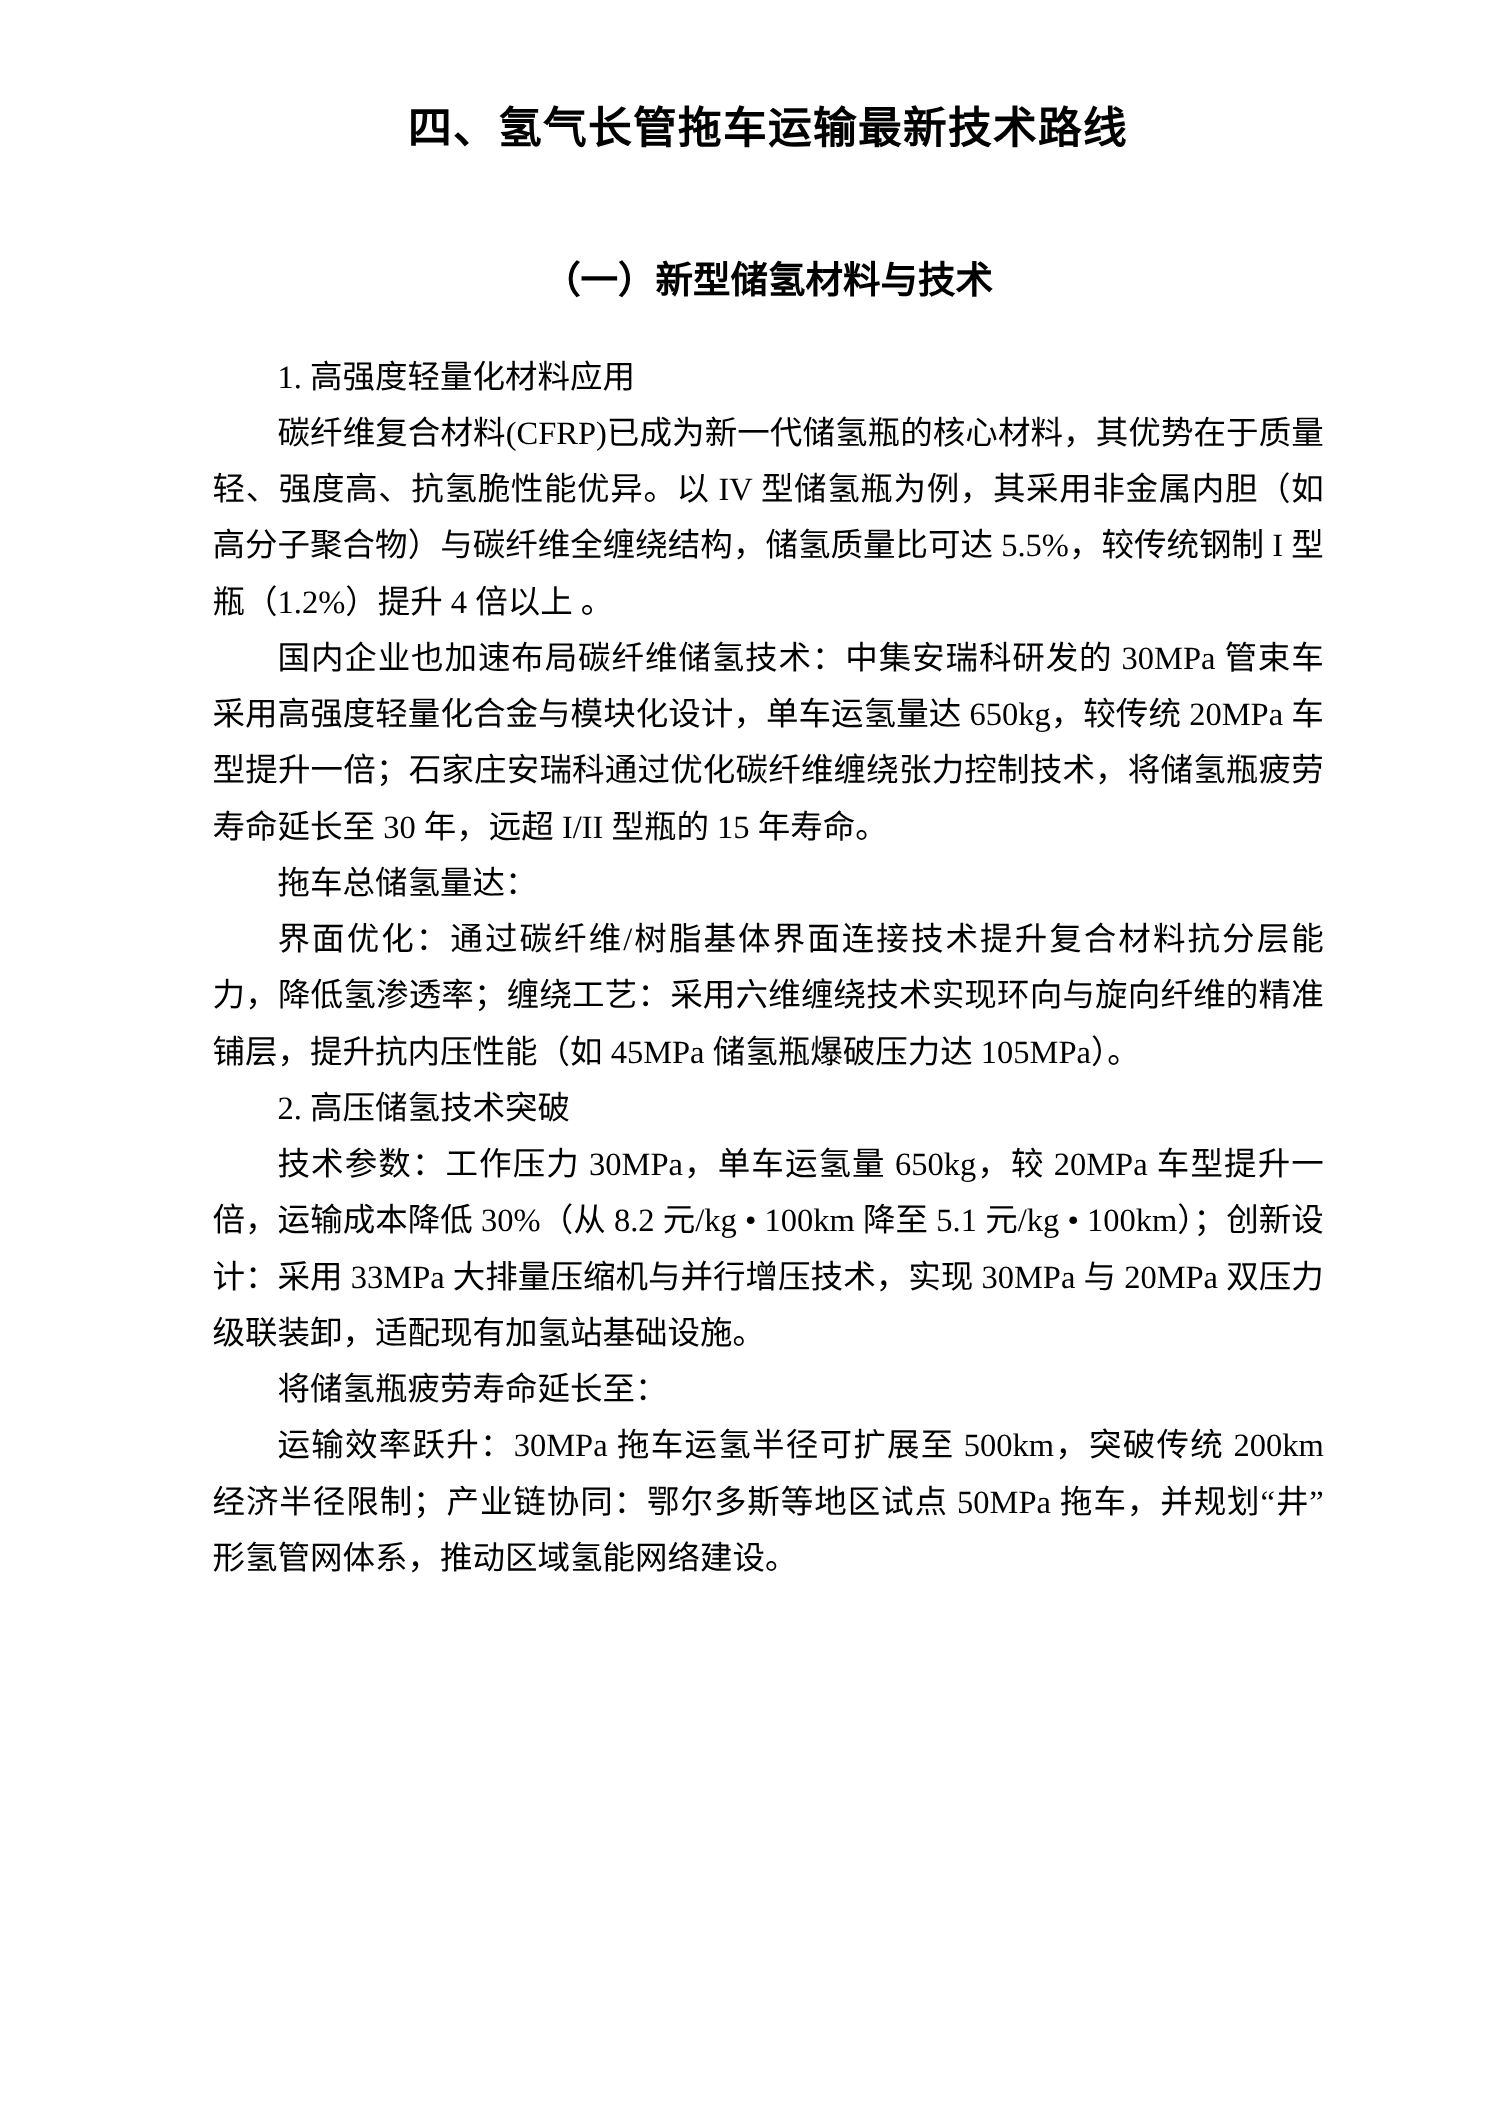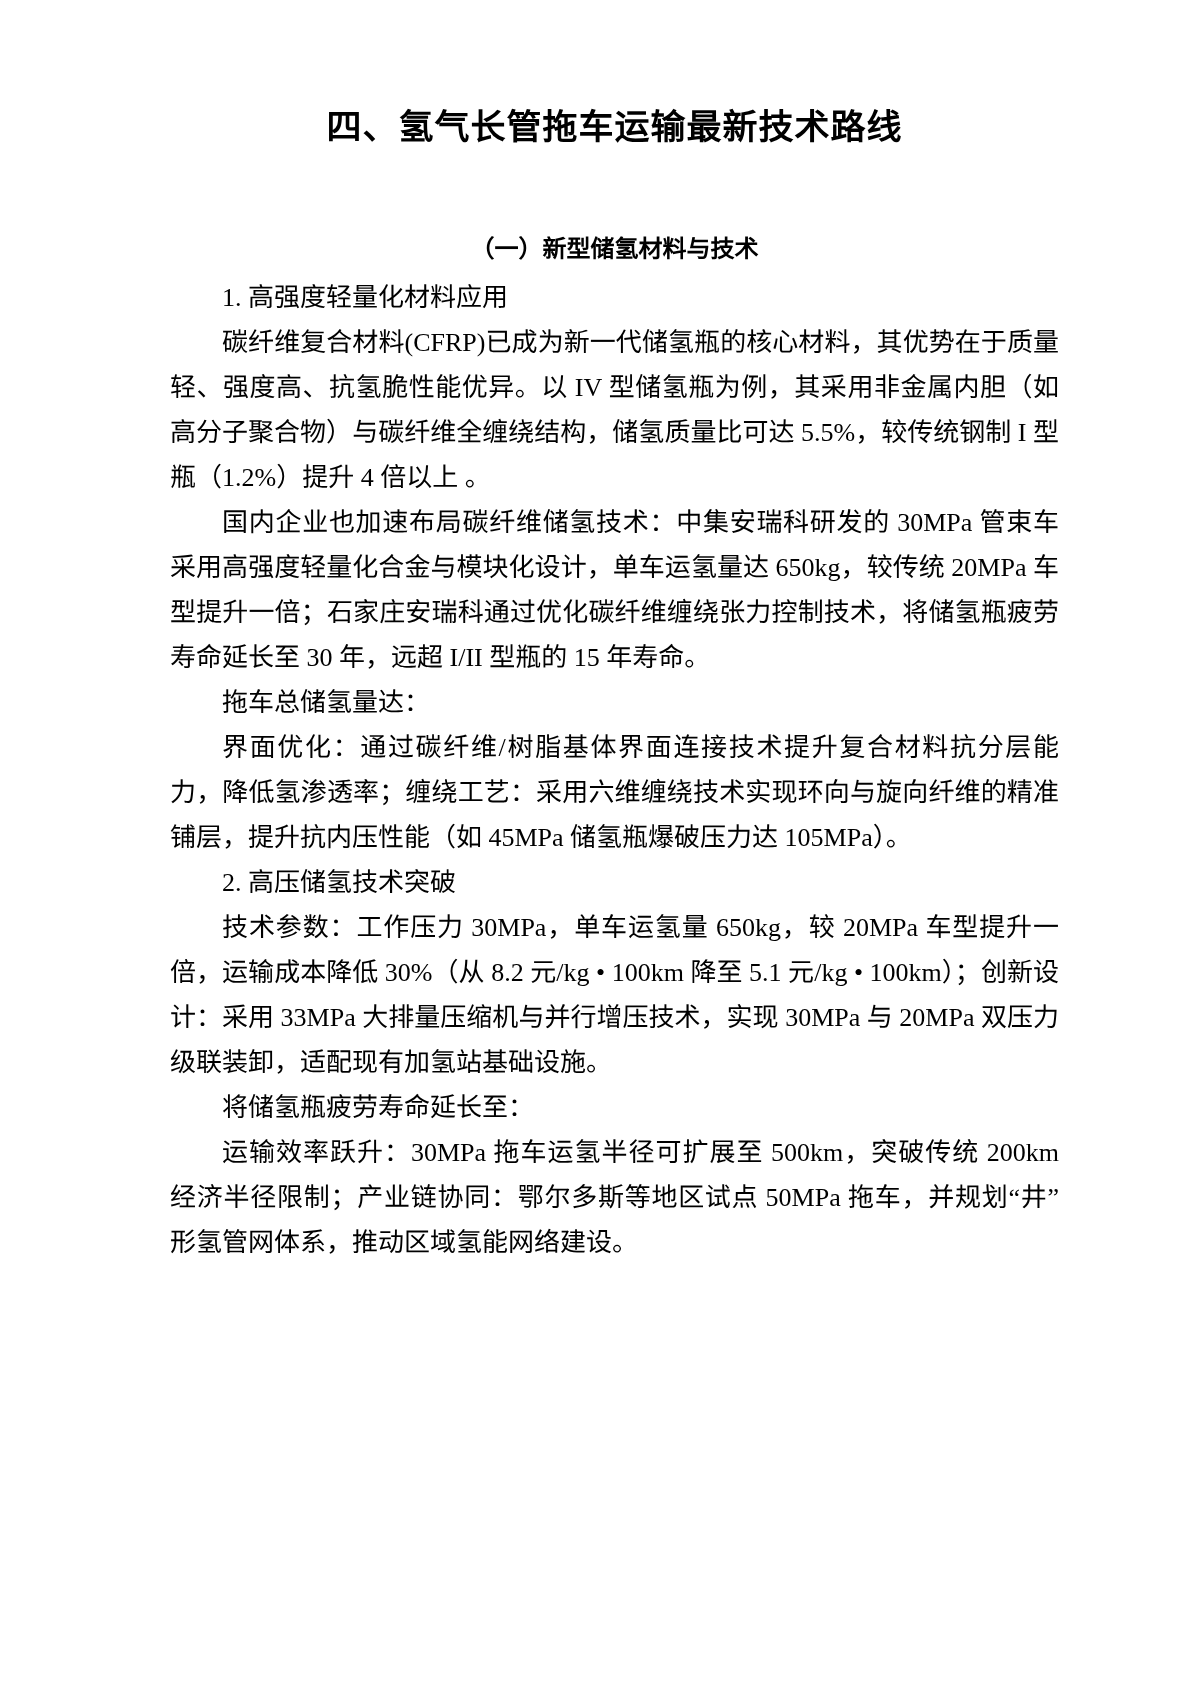--- a/index.html
+++ b/index.html
@@ -8,44 +8,44 @@
     background: #ffffff;
   }
   .page {
     position: relative;
     width: 1199px;
     height: 1696px;
     margin: 0 auto;
     background: #ffffff;
     color: #000000;
     box-sizing: border-box;
-    padding: 102px 140px 0 170px;
+    padding: 78px 140px 0 170px;
     overflow: hidden;
   }
   .doc-title {
     margin: 0;
     font-family: "Liberation Sans", "DejaVu Sans", sans-serif;
     font-weight: 700;
     font-size: 35px;
     line-height: 50px;
     text-align: center;
     letter-spacing: 1px;
     color: #000000;
   }
   .section-heading {
     margin: 75px 0 0 0;
     font-family: Liberation Sans, sans-serif;
     font-weight: 700;
-    font-size: 24px;
+    font-size: 30px;
     line-height: 44px;
     text-align: center;
     color: #000000;
   }
   .doc-body {
-    margin-top: 4px;
+    margin-top: 32px;
     font-family: "Liberation Serif", "DejaVu Serif", serif;
     font-size: 26px;
     line-height: 45px;
     text-align: justify;
     text-justify: inter-character;
     color: #000000;
   }
   .doc-body p {
     margin: 0;
     padding: 0;

